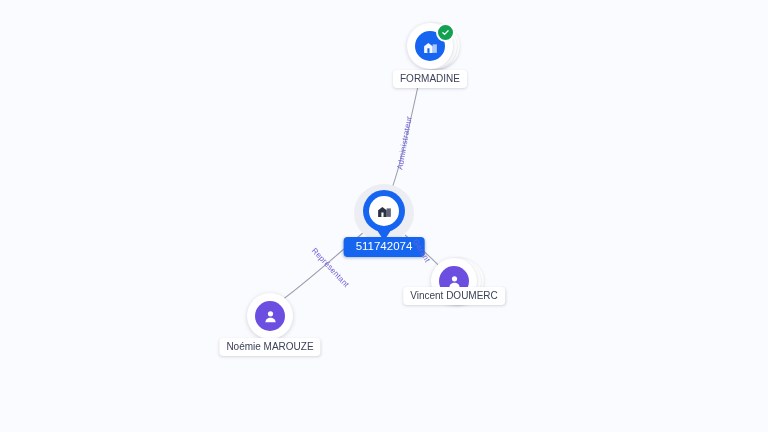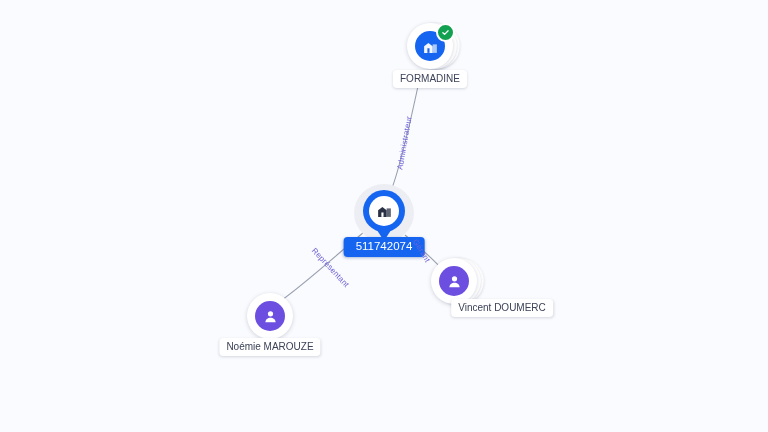--- a/index.html
+++ b/index.html
@@ -269,21 +269,21 @@
             <span>
               <svg width="17" height="17" viewBox="0 0 24 24" fill="none">
                 <circle cx="12" cy="8.2" r="3.7" fill="#ffffff"></circle>
                 <path d="M4.8 20c0-4 3.3-6.4 7.2-6.4S19.2 16 19.2 20H4.8z" fill="#ffffff"></path>
               </svg>
             </span>
           </div>
         </div>
       </div>
     </div>
-    <div class="node-label" style="top:18px;margin-left:48px;">Vincent DOUMERC</div>
+    <div class="node-label" style="top:6px;">Vincent DOUMERC</div>
   </div>
 
   <div class="edge-label" style="left:405px; top:143px; transform: translate(-50%,-50%) rotate(-80deg);">Administrateur</div>
 
   <div class="edge-label" style="left:330px; top:268px; transform: translate(-50%,-50%) rotate(47deg);">Représentant</div>
 
   <div class="edge-label" style="left:421px; top:251px; transform: translate(-50%,-50%) rotate(58deg);">Gérant</div>
 
 </div>
 

